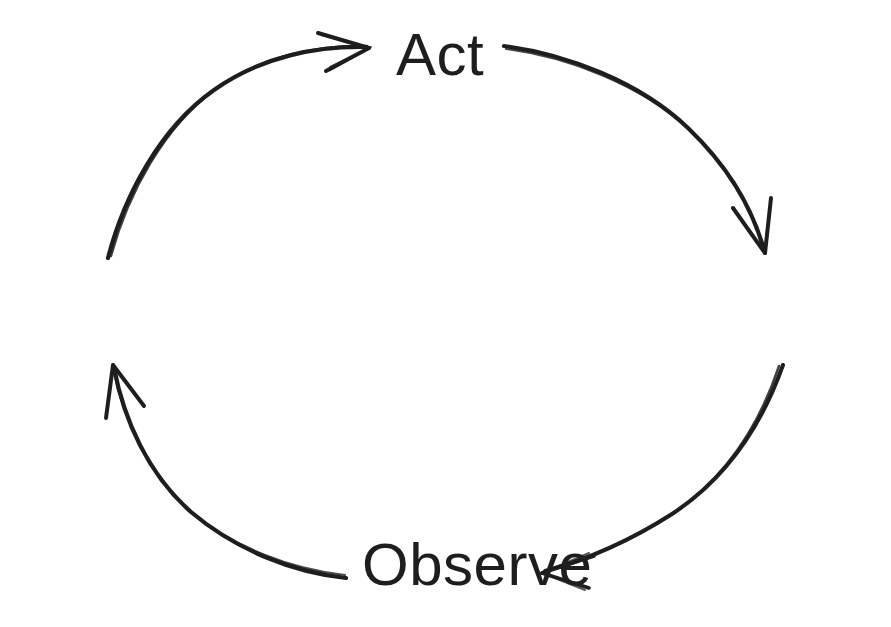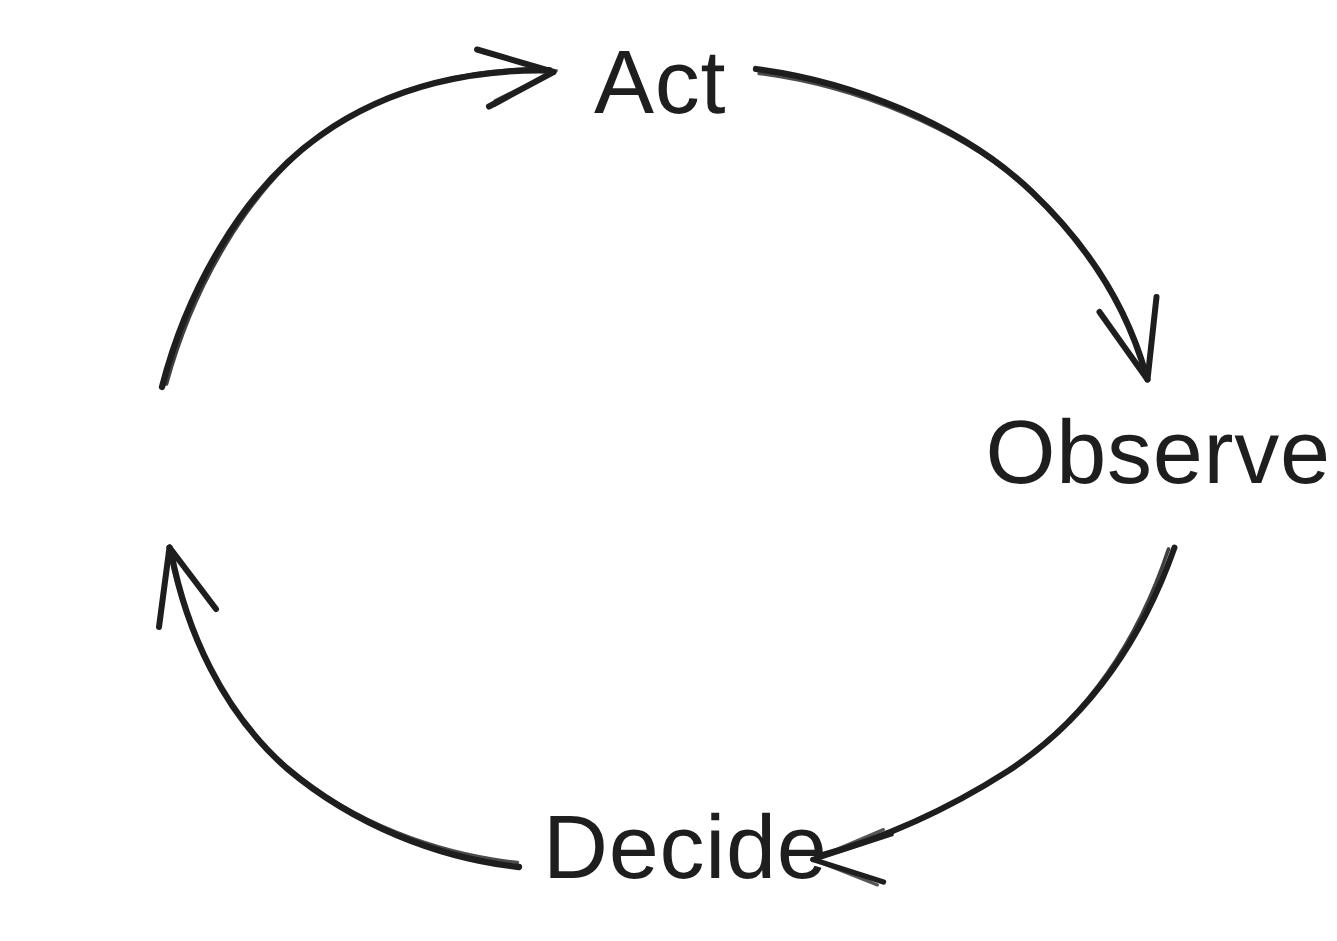--- a/index.html
+++ b/index.html
@@ -85,18 +85,17 @@
 
         <path d="M113,365 L144,406" stroke-width="4"></path>
         <path d="M113,365 L106,418" stroke-width="4"></path>
       </g>
 
     </g>
   </svg>
 
   <div class="node-label lbl-act">Act</div>
 
-  <div class="node-label lbl-observe">Observe</div>
 
-  <div class="node-label lbl-orient">Decide</div>
+  <div class="node-label lbl-orient">Observe</div>
 
 
 </div>
 
 </body></html>

